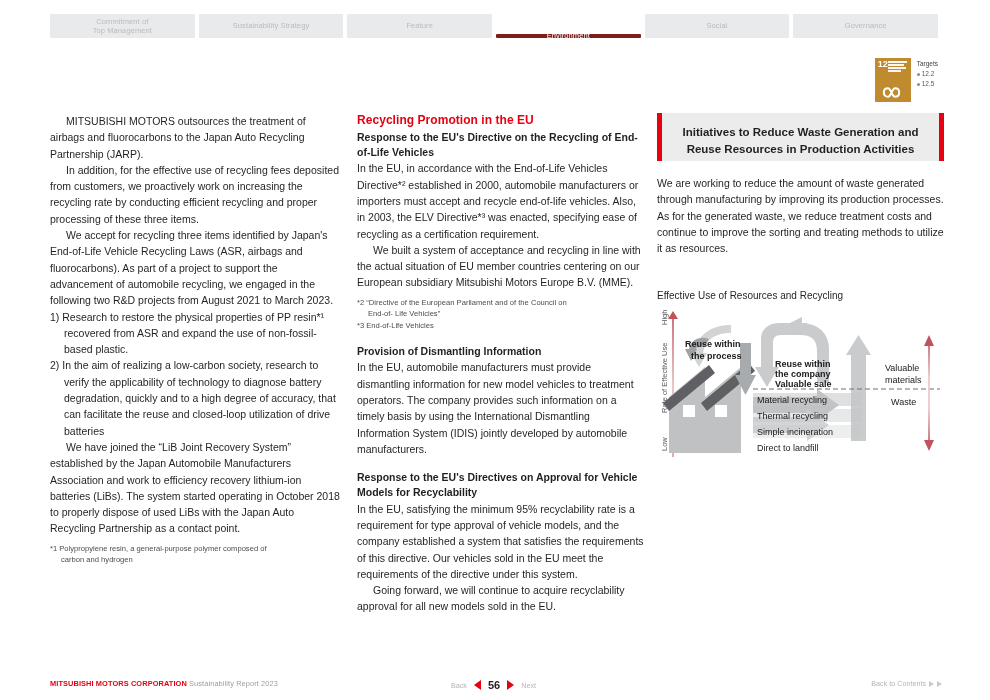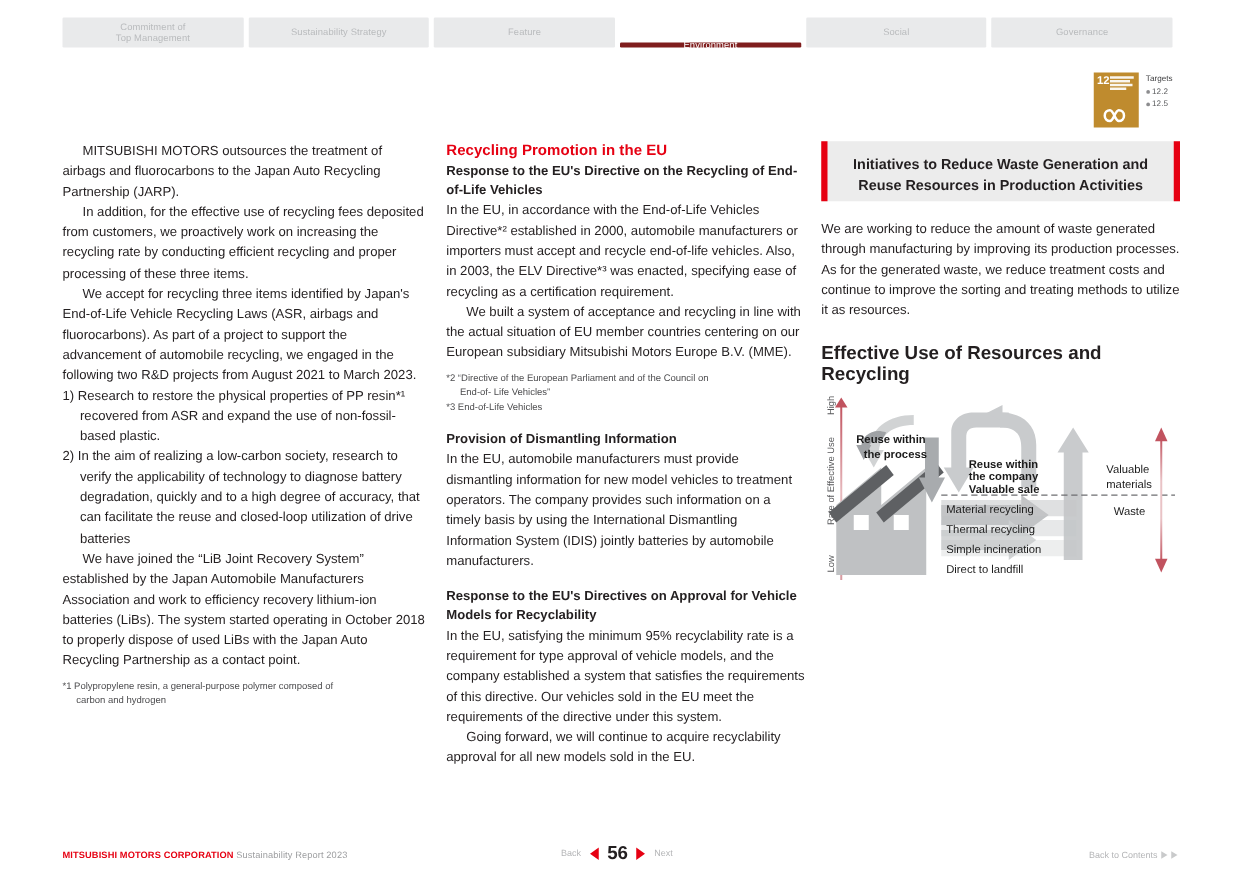--- a/index.html
+++ b/index.html
@@ -116,40 +116,40 @@
     background:#e60012;
   }
   .hl-box::before { left:0; }
   .hl-box::after  { right:0; }
   .hl-box .hl-title {
     font-size:11.5px; font-weight:700; color:#231f20; line-height:17px;
   }
 
   
   h4.diag-title {
-    font-size:15px; font-weight:700; color:#231f20;
-    margin:0 0 4px 0;
+    font-size:10px; font-weight:400; color:#231f20;
+    margin:16px 0 4px 0;
   }
   .diagram { position:relative; width:287px; height:165px; }
   .diagram svg { display:block; }
 
   
   .footer-left {
     position:absolute; left:50px; bottom:12px;
     font-size:7.4px; letter-spacing:.1px;
   }
   .footer-left .fl-bold { color:#e60012; font-weight:700; }
   .footer-left .fl-light { color:#9d9ea0; }
 
   .pager {
     position:absolute; left:0; right:3px; bottom:9px;
     display:flex; align-items:center; justify-content:center; gap:7px;
   }
   .pager .lbl { font-size:7.2px; color:#b4b5b7; }
-  .pager .num { font-size:15px; font-weight:700; color:#231f20; }
+  .pager .num { font-size:11px; font-weight:700; color:#231f20; }
   .tri-l { width:0;height:0;border-top:5px solid transparent;border-bottom:5px solid transparent;border-right:7px solid #e60012; }
   .tri-r { width:0;height:0;border-top:5px solid transparent;border-bottom:5px solid transparent;border-left:7px solid #e60012; }
 
   .footer-right {
     position:absolute; right:48px; bottom:12px;
     display:flex; align-items:center; gap:3px;
     font-size:7.2px; color:#b4b5b7;
   }
   .tri-sm { width:0;height:0;border-top:3.5px solid transparent;border-bottom:3.5px solid transparent;border-left:5px solid #c9cacb; }
 </style>
@@ -218,21 +218,21 @@
   <h3 class="sub">Response to the EU's Directive on the Recycling of End-of-Life Vehicles</h3>
   <p class="body">In the EU, in accordance with the End-of-Life Vehicles Directive*² established in 2000, automobile manufacturers or importers must accept and recycle end-of-life vehicles. Also, in 2003, the ELV Directive*³ was enacted, specifying ease of recycling as a certification requirement.</p>
   <p class="body indent">We built a system of acceptance and recycling in line with the actual situation of EU member countries centering on our European subsidiary Mitsubishi Motors Europe B.V. (MME).</p>
   <div class="footnote">
     <span>*2 “Directive of the European Parliament and of the Council on</span>
     <span class="fn-ind">End-of- Life Vehicles”</span>
     <span style="display:block">*3 End-of-Life Vehicles</span>
   </div>
   <div class="gap-sm"></div>
   <h3 class="sub">Provision of Dismantling Information</h3>
-  <p class="body">In the EU, automobile manufacturers must provide dismantling information for new model vehicles to treatment operators. The company provides such information on a timely basis by using the International Dismantling Information System (IDIS) jointly batteries by automobile manufacturers.</p>
+  <p class="body">In the EU, automobile manufacturers must provide dismantling information for new model vehicles to treatment operators. The company provides such information on a timely basis by using the International Dismantling Information System (IDIS) jointly developed by automobile manufacturers.</p>
   <div class="gap-sm"></div>
   <h3 class="sub">Response to the EU's Directives on Approval for Vehicle Models for Recyclability</h3>
   <p class="body">In the EU, satisfying the minimum 95% recyclability rate is a requirement for type approval of vehicle models, and the company established a system that satisfies the requirements of this directive. Our vehicles sold in the EU meet the requirements of the directive under this system.</p>
   <p class="body indent">Going forward, we will continue to acquire recyclability approval for all new models sold in the EU.</p>
 </div>
 
 <div class="col col-right">
   <div class="hl-box">
     <div class="hl-title">Initiatives to Reduce Waste Generation and</div>
     <div class="hl-title">Reuse Resources in Production Activities</div>

